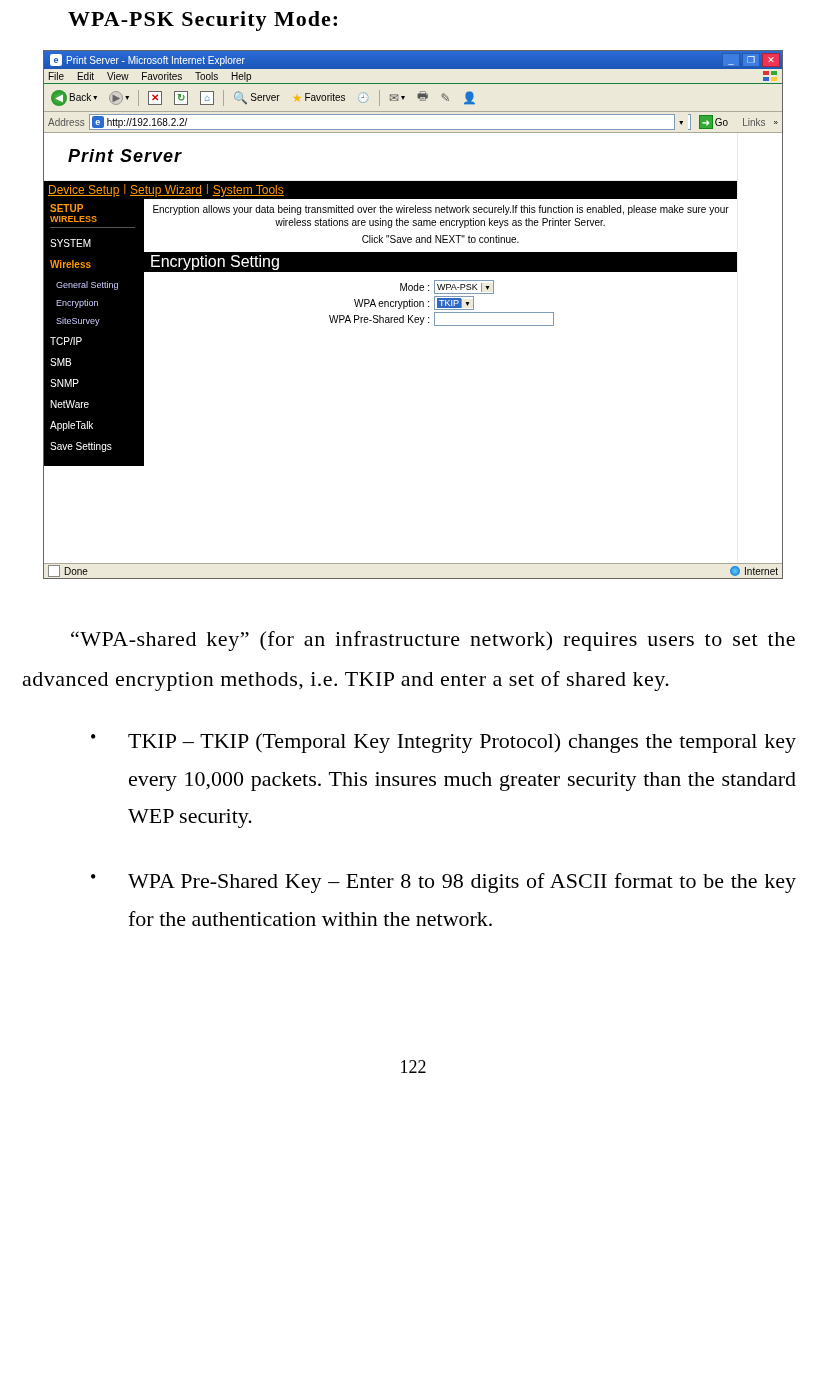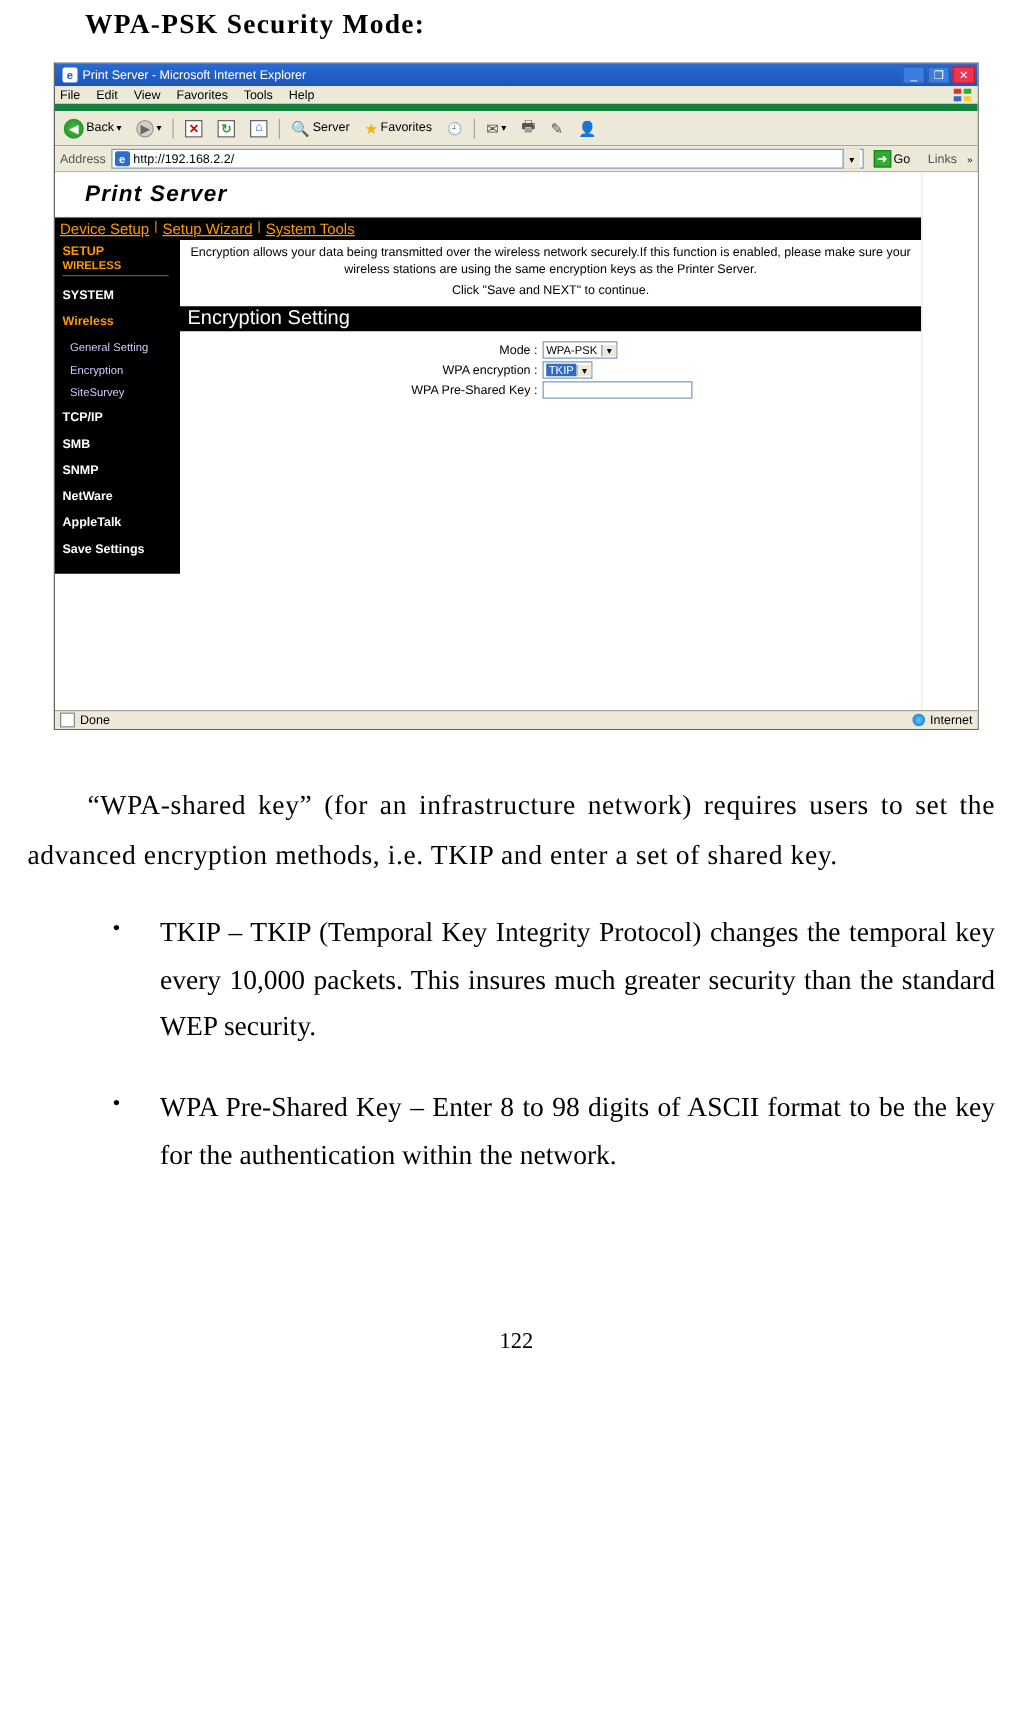--- a/index.html
+++ b/index.html
@@ -57,21 +57,21 @@
     background: #3d7ce0;
     border: 1px solid #245aa9;
     display:flex; align-items:center; justify-content:center;
     color:#fff; font-size:9px; line-height:9px;
     cursor: default;
   }
   .tb-btn.close { background: #e35; border-color:#a23; }
 
   .menubar {
     background: #ece9d8;
-    border-bottom: 6px solid #15803d;
+    border-bottom: 1px solid #15803d;
     display:flex;
     align-items:center;
     justify-content: space-between;
     padding: 1px 4px;
     font-size: 10px;
     color:#000;
   }
   .menubar .menus span { margin-right: 10px; cursor: default; }
   .winflag {
     display:inline-block; width:16px; height:12px;
@@ -136,21 +136,21 @@
   
   .content-area {
     display:flex;
     background:#fff;
     min-height: 430px;
   }
   .content-left { flex:1; }
   .content-right { width: 45px; background:#fff; border-left:1px solid #ece9d8;} 
 
   .ps-header {
-    height: 36px;
+    height: 48px;
     background:#fff;
     display:flex;
     align-items:center;
     padding-left: 24px;
     font-size: 18px;
     font-weight: bold;
     color:#000;
     font-style: italic;
     letter-spacing: 1px;
     border-bottom: 1px solid #eee;
@@ -172,21 +172,21 @@
   .main-panel { display:flex; }
   .sidebar {
     width: 100px;
     background:#000;
     color:#fff;
     padding: 4px 0 4px 6px;
     font-size: 10px;
   }
   .sb-setup { color:#f90; font-weight:bold; font-size:10px; }
   .sb-wireless { color:#f90; font-weight:bold; font-size:9px; border-bottom:1px solid #555; padding-bottom:3px; margin-bottom:4px; width:85px;}
-  .sb-item { color:#fff; font-weight:bold; margin: 10px 0; cursor:pointer; }
+  .sb-item { color:#fff; font-weight:normal; margin: 10px 0; cursor:pointer; }
   .sb-active { color:#f90; font-weight:bold; margin: 10px 0; cursor:pointer; }
   .sb-sub { color:#ccf; font-size:9px; margin: 8px 0 8px 6px; cursor:pointer;}
   .main-area {
     flex:1;
     background:#fff;
     font-size:10px;
     color:#000;
   }
   .desc { padding: 4px 8px 0 8px; line-height:1.3;text-align:center; }
   .sect-hdr {

